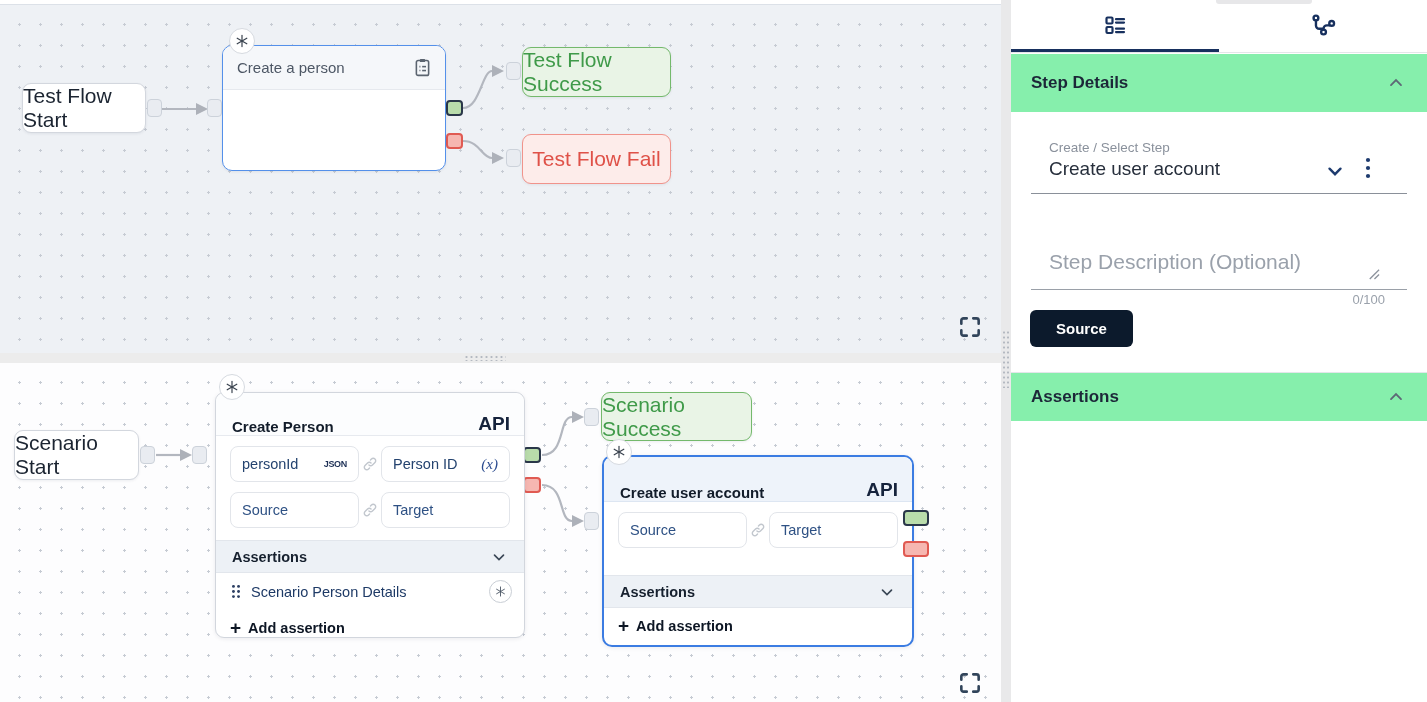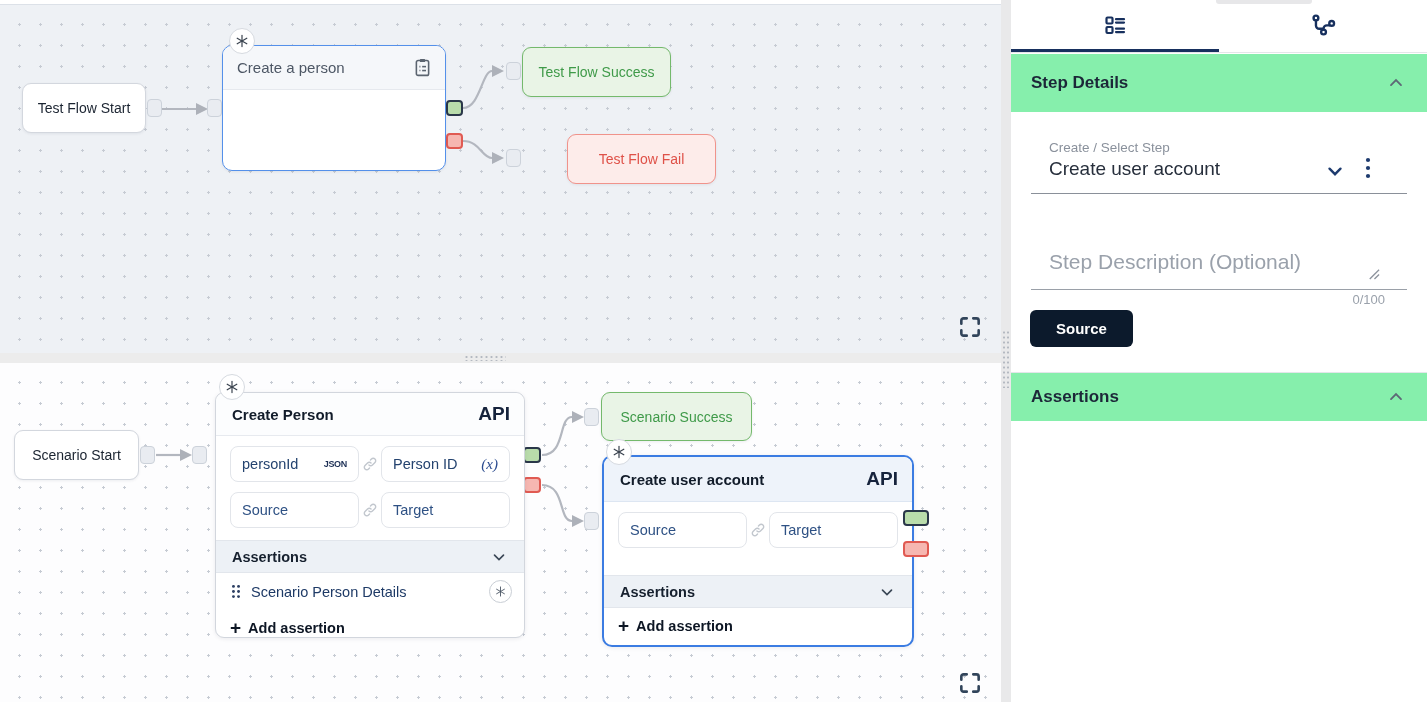--- a/index.html
+++ b/index.html
@@ -20,23 +20,23 @@
   #splitter-v .grip { position:absolute; left:1px; top:330px; width:8px; height:58px;
     background-image:radial-gradient(circle,#b4b9c1 1px,transparent 1.2px); background-size:4px 5px; }
 
   .edges { position:absolute; left:0; top:0; pointer-events:none; }
   .edges path { stroke:#b3b7bf; stroke-width:2.2; fill:none; }
   .edges polygon { fill:#adb1b9; }
 
   
   .node { position:absolute; background:#fff; border:1px solid #d3d7de; border-radius:9px;
     box-shadow:0 1px 3px rgba(20,30,50,.07); }
-  .pill-node { display:flex; align-items:center; justify-content:center; font-size:14px; color:#1b2431; }
+  .pill-node { display:flex; align-items:center; justify-content:center; font-size:21px; color:#1b2431; }
   .node-green { background:#e9f4e6; border:1.5px solid #74b96c; color:#3f9a49; }
-  .node-red   { background:#fdecea; border:1.5px solid #f0938b; color:#df5148;margin-left:45px; }
+  .node-red   { background:#fdecea; border:1.5px solid #f0938b; color:#df5148; }
 
   .handle { position:absolute; width:15px; height:18px; border-radius:4px;
     background:#e9ecf1; border:1px solid #ccd2da; }
   .handle.green { background:#b9dcab; border:2px solid #2a3749; }
   .handle.red   { background:#f6b7b1; border:2px solid #e05a52; }
 
   .ast-badge { position:absolute; width:26px; height:26px; border-radius:50%;
     background:#fff; border:1px solid #d6dae0; display:flex; align-items:center; justify-content:center; z-index:5; }
 
   .fs-btn { position:absolute; width:32px; height:30px; display:flex; align-items:center; justify-content:center;
@@ -44,21 +44,21 @@
 
   
   #node-step { left:222px; top:40px; width:224px; height:126px; border:1.5px solid #5490ea; border-radius:10px; z-index:2; }
   #node-step .hd { height:44px; background:#f5f7fa; border-bottom:1px solid #e6e9ee; border-radius:9px 9px 0 0;
     display:flex; align-items:center; padding:0 12px 0 14px; }
   #node-step .hd .ttl { font-size:15px; color:#4d5765; flex:1; }
 
   
   .api-node { position:absolute; background:#fff; border:1px solid #d2d6dd; border-radius:9px;
     box-shadow:0 1px 4px rgba(20,30,50,.08); z-index:2; }
-  .api-node .hd { height:43px; display:flex; align-items:center; padding:0 14px 0 16px;
+  .api-node .hd { height:43px; display:flex; align-items:flex-end; padding:0 14px 0 16px;
     border-bottom:1px solid #e7eaef; border-radius:9px 9px 0 0; background:#fcfdfe; }
   .api-node .hd .ttl { font-weight:bold; font-size:15px; color:#121c2a; flex:1; }
   .api-node .hd .api { font-weight:bold; font-size:19px; color:#16233c; }
   .api-node.selected { border:2px solid #3b7ce2; border-radius:10px; }
   .api-node.selected .hd { background:#eef3fa; border-bottom:1px solid #dde6f2; }
 
   .node-body { padding:10px 14px 0 14px; }
   .map-row { position:relative; display:flex; align-items:center; gap:22px; margin-bottom:10px; }
   .field { flex:1; height:36px; border:1px solid #e2e5ea; border-radius:8px; background:#fff;
     display:flex; align-items:center; padding:0 11px; font-size:14.5px; color:#24436f; }

